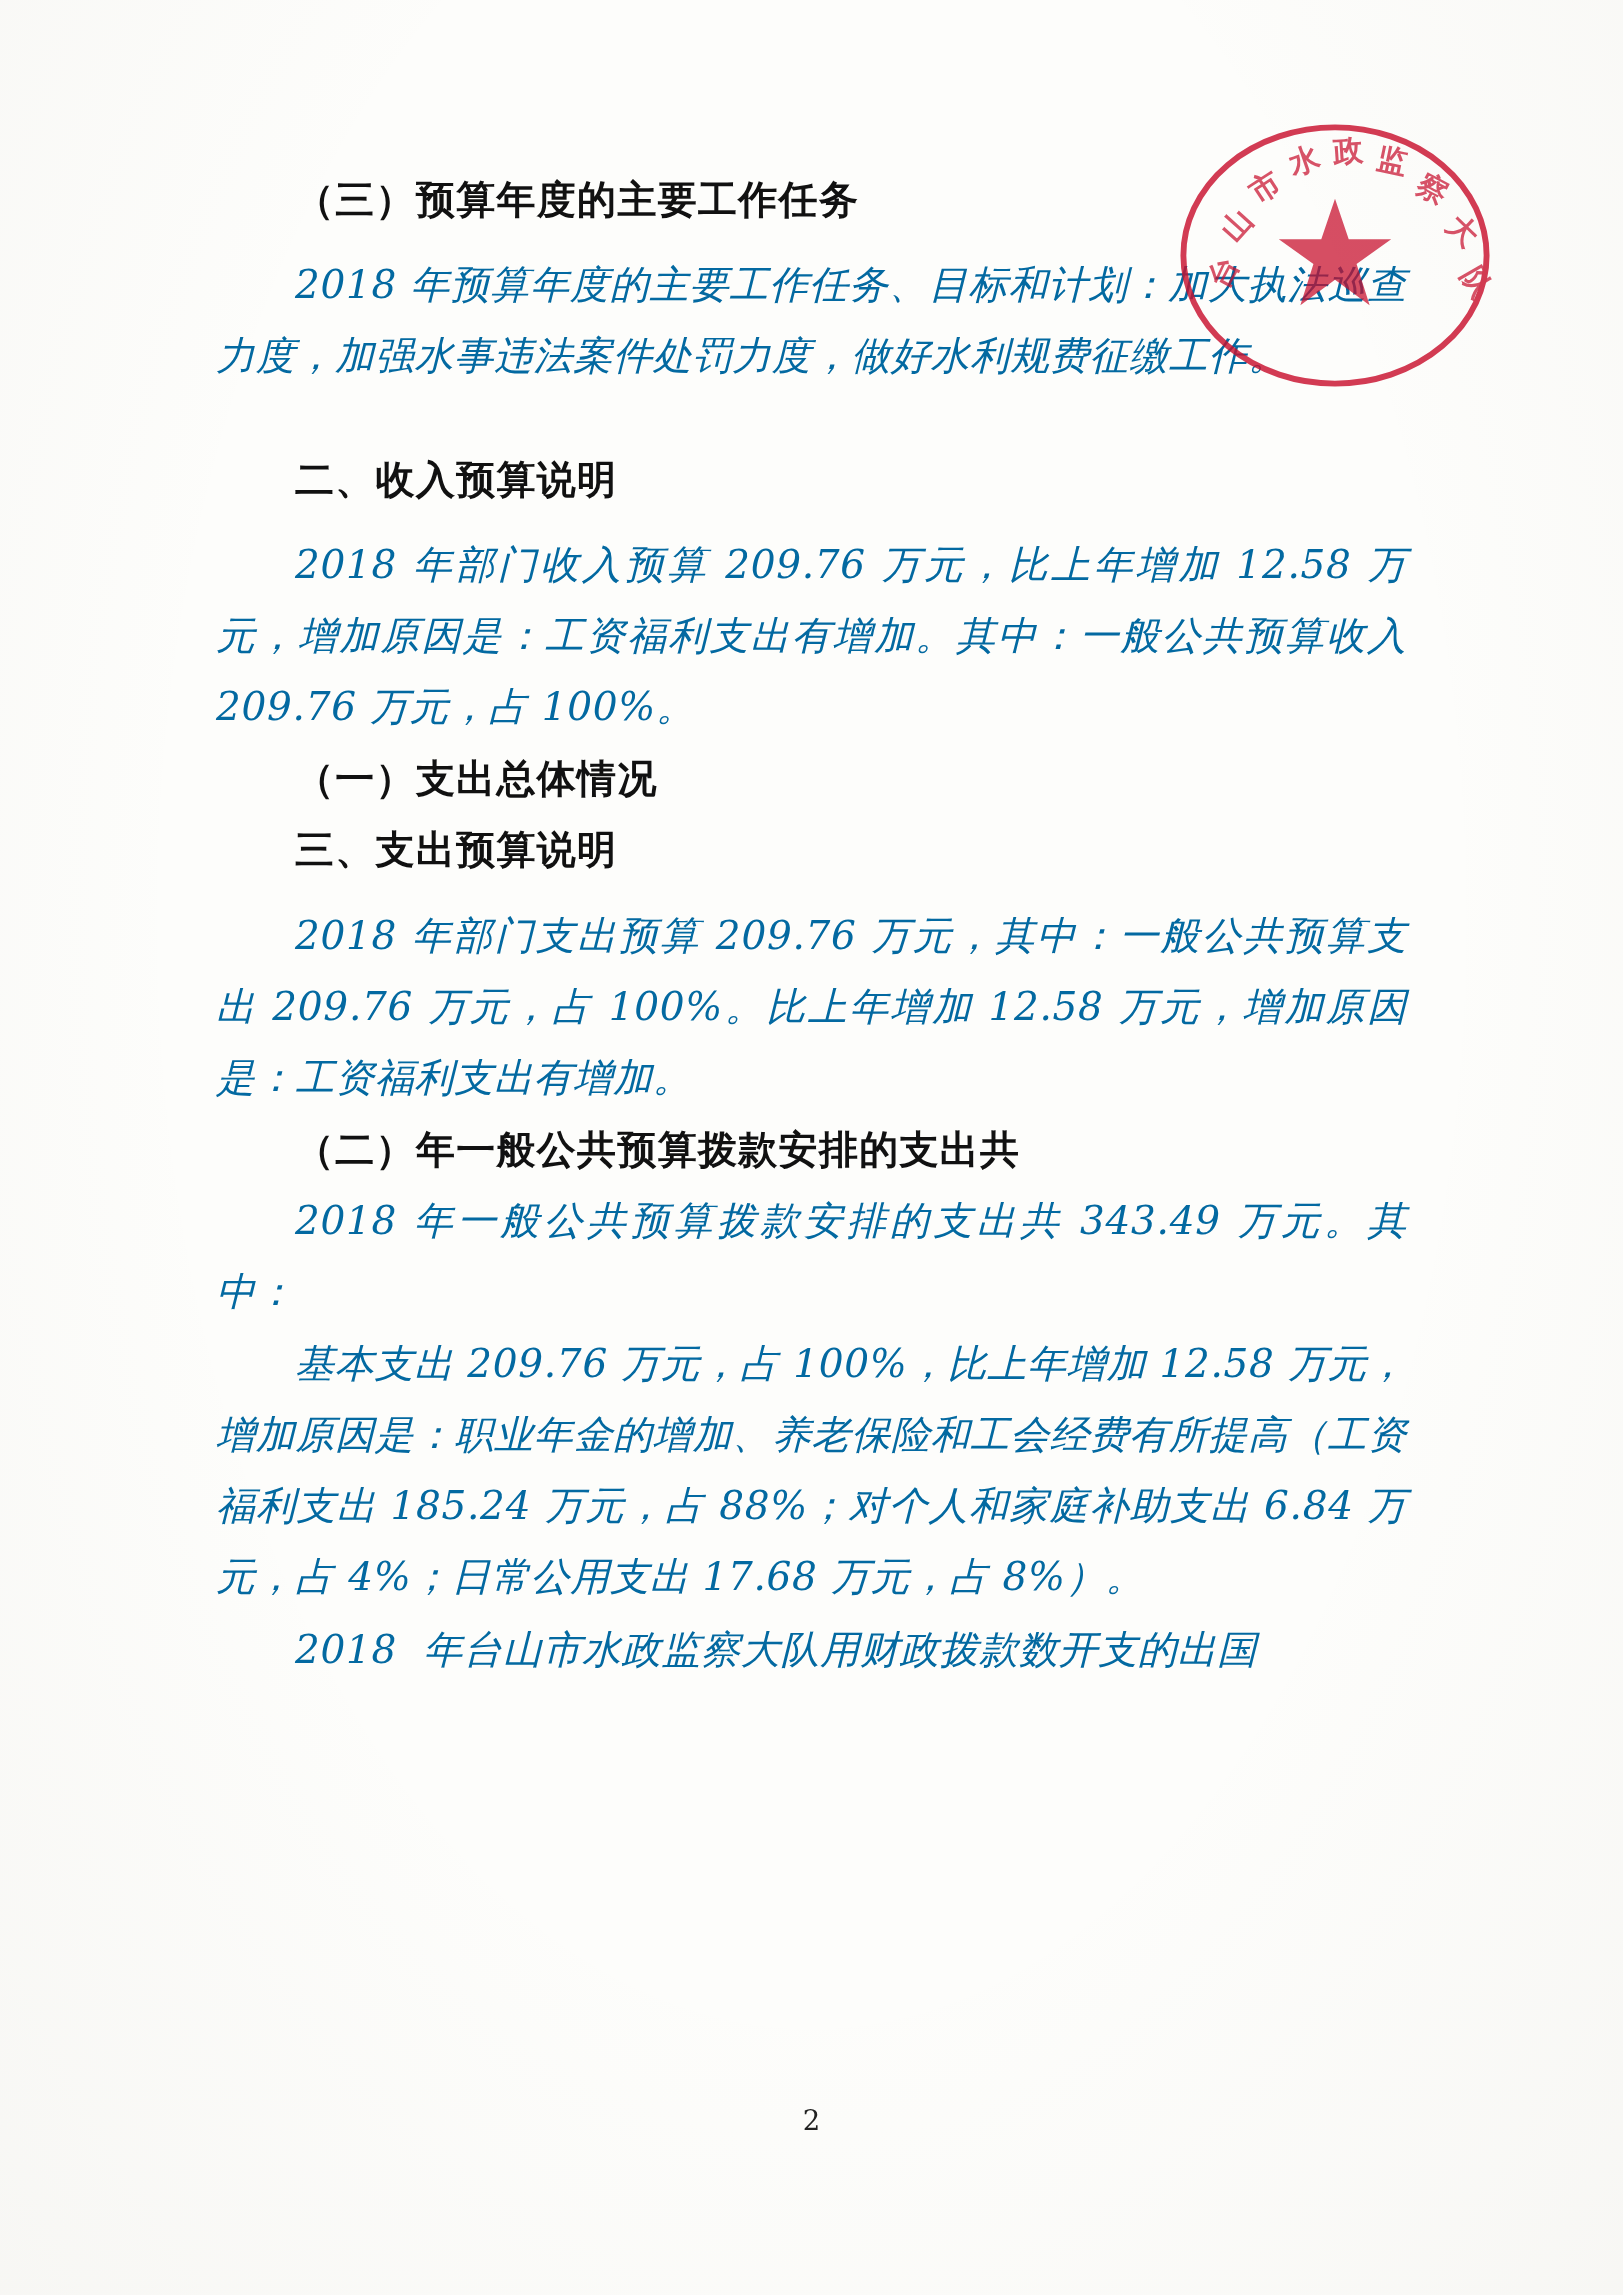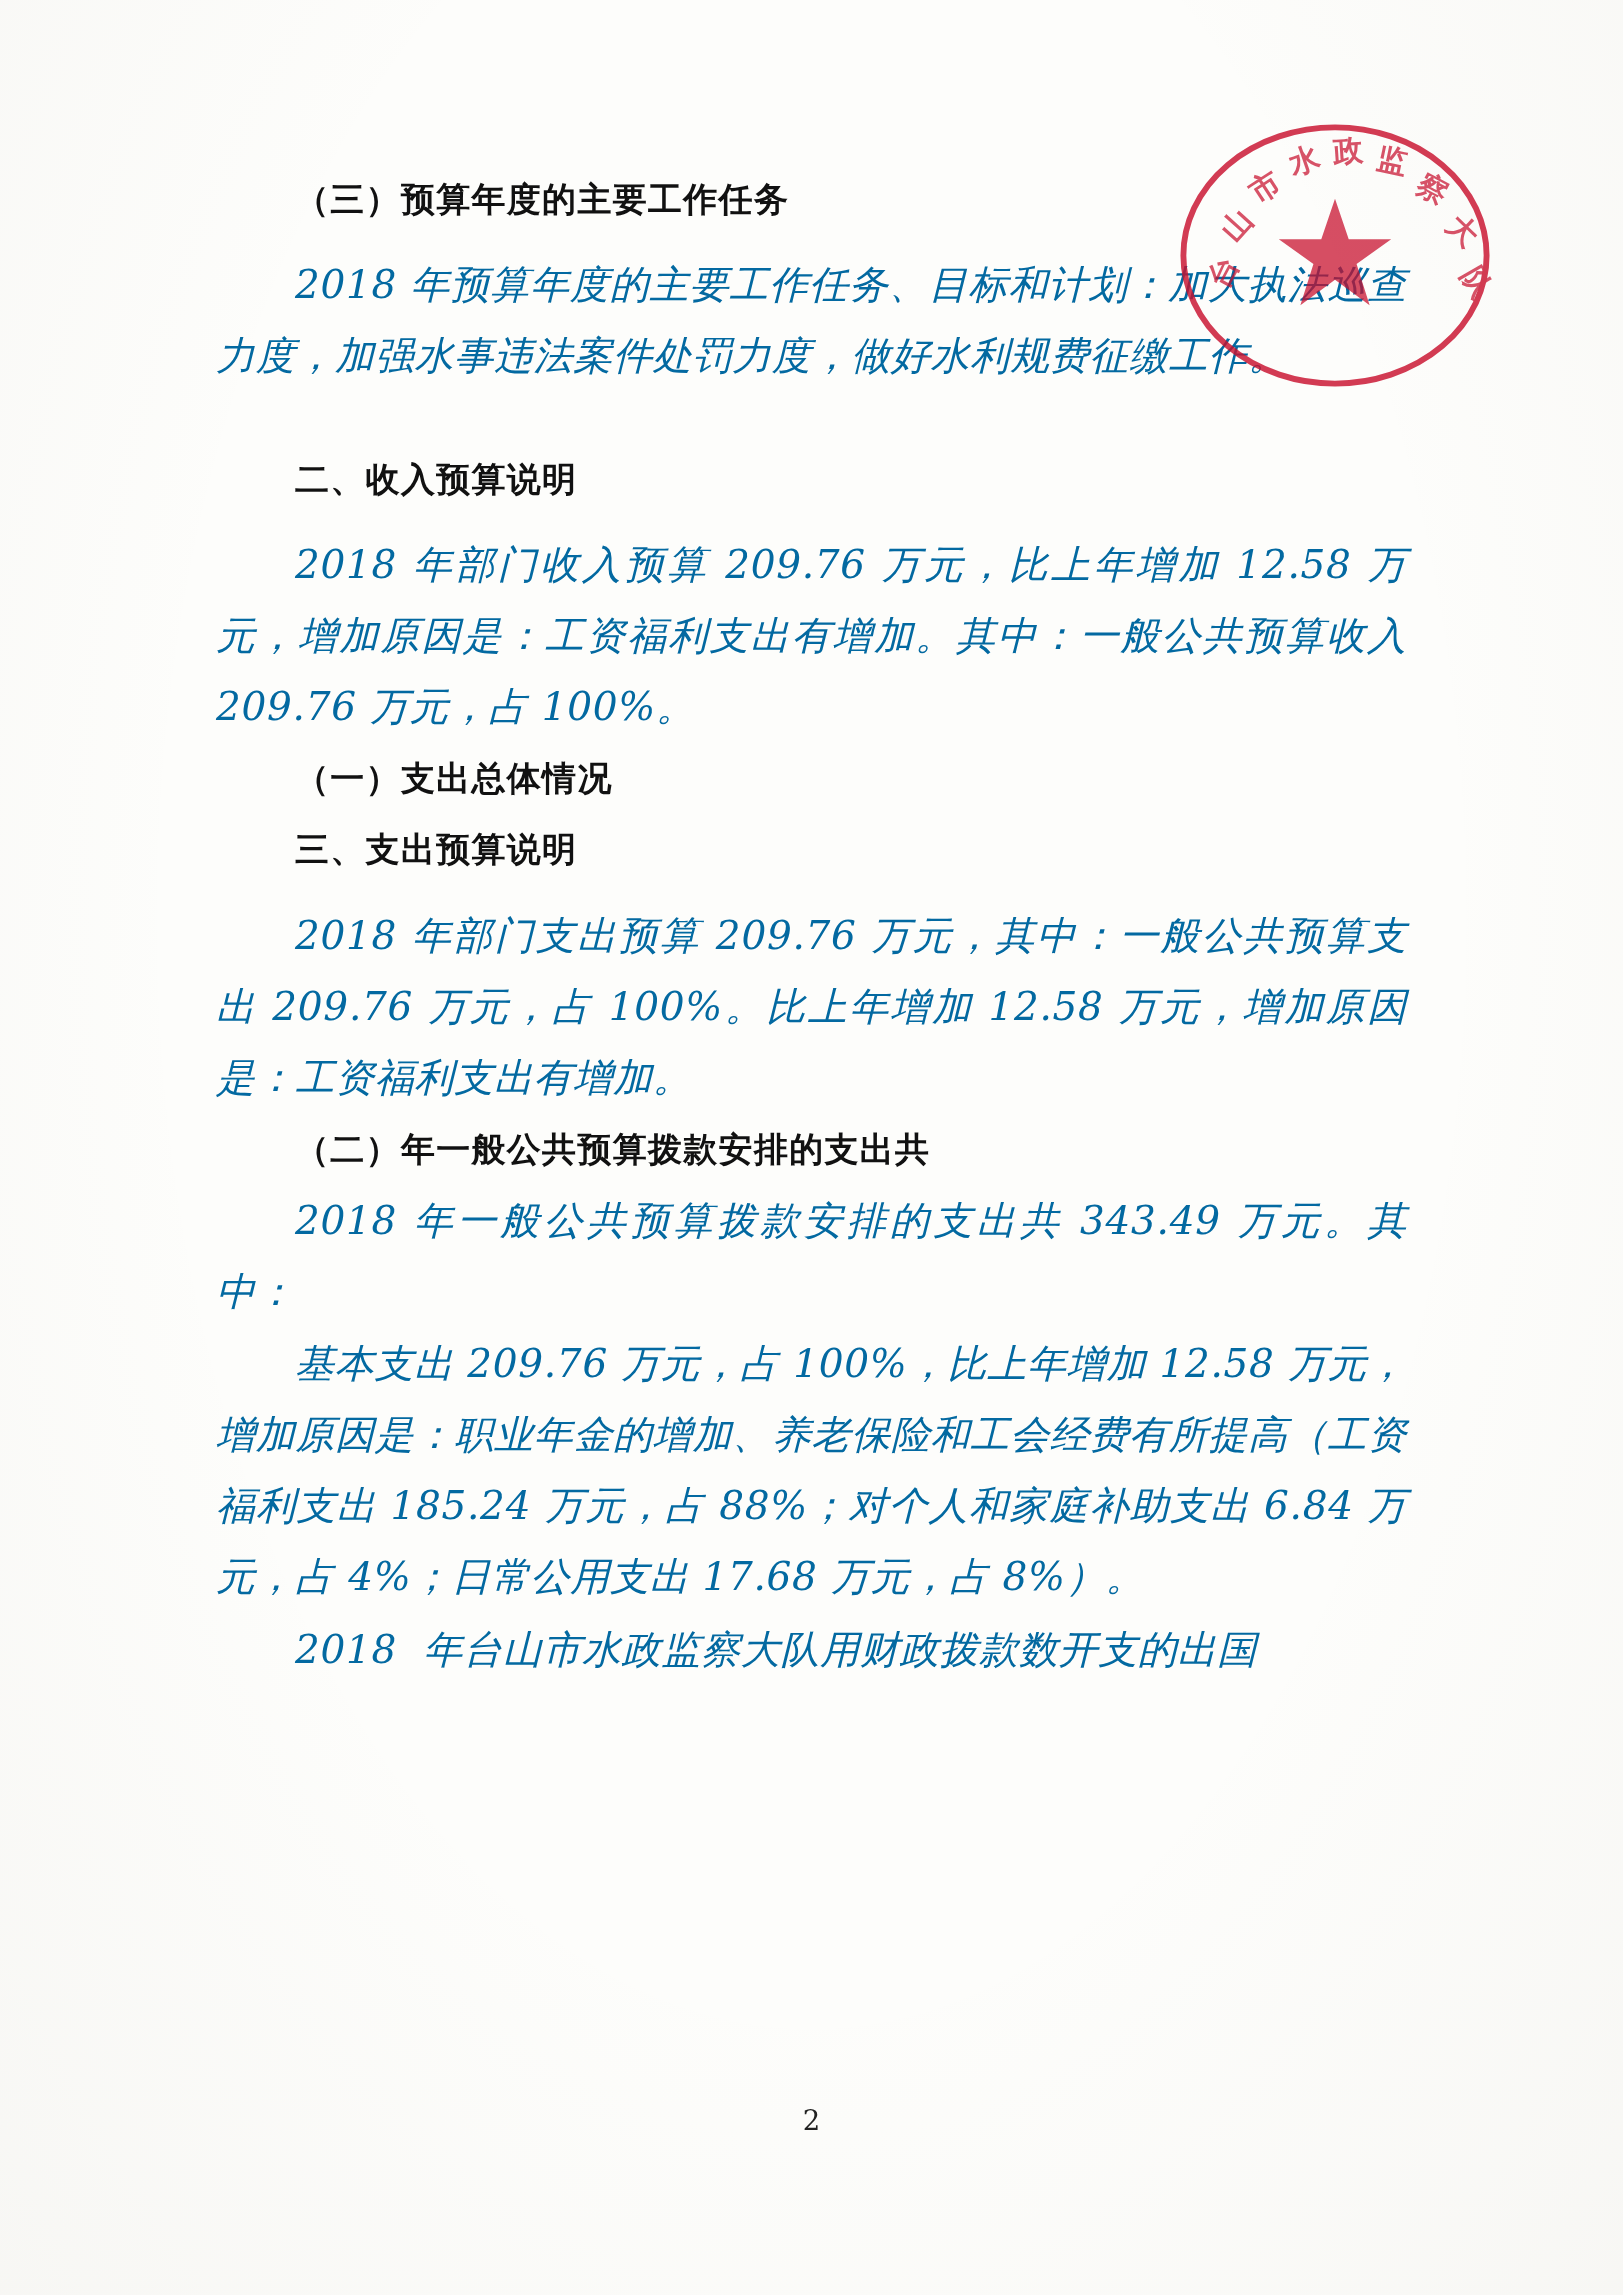--- a/index.html
+++ b/index.html
@@ -39,21 +39,21 @@
     color: #0369a1;
     letter-spacing: 0.7px;
     text-align: justify;
     margin: 0 0 1.3px 0;
     white-space: pre-wrap;
     font-style: italic;
   }
   .heading {
     font-family: "DejaVu Serif", "Liberation Serif", serif;
     font-weight: bold;
-    font-size: 34px;
+    font-size: 39px;
     line-height: 71px;
     color: #111111;
     letter-spacing: 1.3px;
     margin: 0;
     text-indent: 79px;
   }
   .indent {
     text-indent: 79px;
   }
   .gap-sm { height: 14.4px; }

